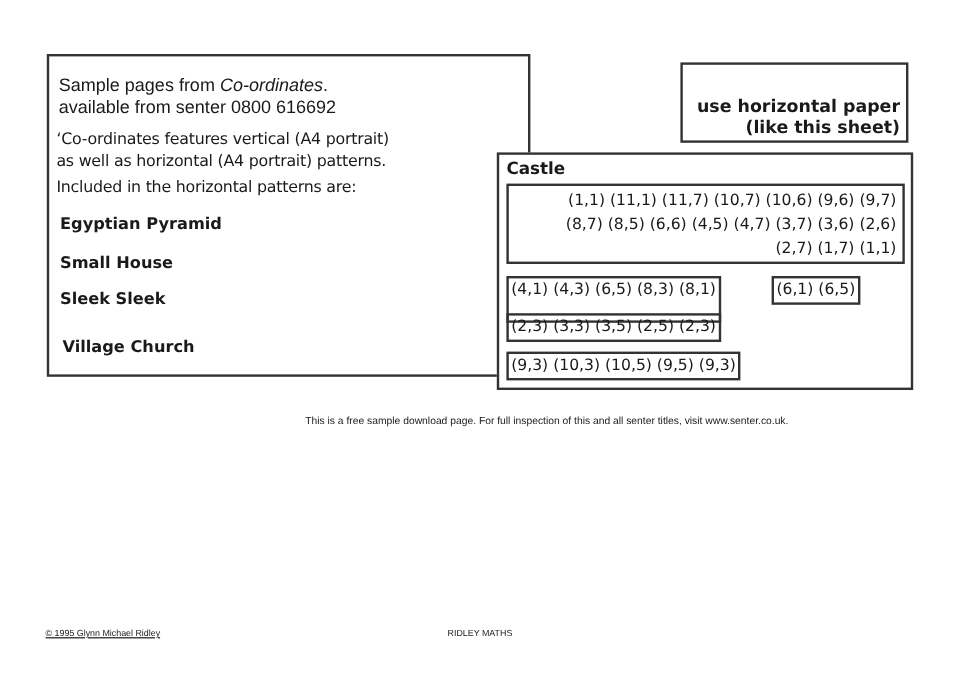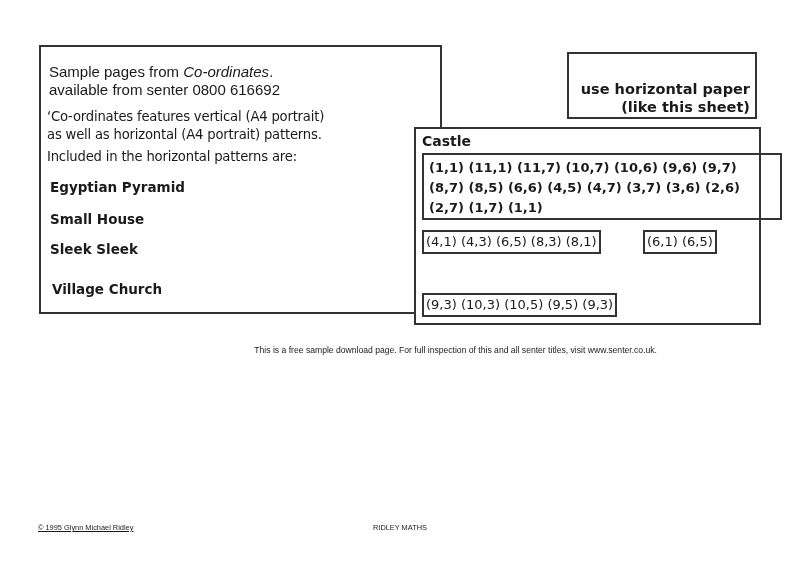--- a/index.html
+++ b/index.html
@@ -1,36 +1,36 @@
 <!DOCTYPE html>
 <html><head>
 <meta charset="utf-8">
 <style>
   html, body { margin: 0; padding: 0; background: #ffffff; }
   body { width: 800px; height: 566px; position: relative; overflow: hidden; color: #1a1a1a; }
   .box { position: absolute; border: 2px solid #333333; box-sizing: border-box; background: #fff; }
   .info-box { left: 39px; top: 45px; width: 403px; height: 269px; }
   .sans { font-family: "Liberation Sans", sans-serif; }
-  .hand { font-family: "DejaVu Sans", sans-serif; }
+  .hand { font-family: "DejaVu Sans", sans-serif; text-align: right; }
   .abs { position: absolute; white-space: nowrap; }
   .line1 { left: 8px; top: 16px; font-size: 15px; }
   .line2 { left: 8px; top: 34px; font-size: 15px; }
   .line3 { left: 6px; top: 62px; font-size: 13.2px; letter-spacing: -0.2px; }
   .line4 { left: 6px; top: 80px; font-size: 13.2px; letter-spacing: -0.2px; }
   .line5 { left: 6px; top: 102px; font-size: 13.2px; letter-spacing: -0.2px; }
   .pattern { font-weight: bold; font-size: 13.5px; left: 9px; }
   .title-box { left: 567px; top: 52px; width: 190px; height: 67px; border-width: 2px; }
   .title-main { right: 5px; top: 2px; font-size: 21px; font-weight: bold; font-style: italic; letter-spacing: -0.5px; font-family: "DejaVu Sans", sans-serif; }
   .title-sub1 { right: 5px; top: 27px; font-size: 14.5px; font-weight: bold; }
   .title-sub2 { right: 5px; top: 45px; font-size: 14.5px; font-weight: bold; }
   .castle-box { left: 414px; top: 127px; width: 347px; height: 198px; }
   .castle-title { left: 6px; top: 4px; font-size: 14px; font-weight: bold; }
   .coord-box { position: absolute; border: 2px solid #333333; box-sizing: border-box; font-size: 13px; padding: 0 2px; white-space: nowrap; }
-  .cb-main { left: 6px; top: 24px; width: 360px; height: 67px; padding: 3px 5px; line-height: 20px; font-weight: bold; }
-  .cb-a { left: 6px; top: 101px; height: 24px; line-height: 20px; }
+  .cb-main { left: 6px; top: 24px; width: 332px; height: 67px; padding: 3px 5px; line-height: 20px; }
+  .cb-a { left: 6px; top: 101px; height: 39px; line-height: 20px; }
   .cb-b { left: 227px; top: 101px; height: 24px; line-height: 20px; }
   .cb-c { left: 6px; top: 132px; height: 24px; line-height: 20px; }
   .cb-d { left: 6px; top: 164px; height: 24px; line-height: 20px; }
   .notice { left: 0; width: 657px; top: 345px; text-align: right; font-size: 8.6px; }
   .footer-left { left: 38px; top: 523px; font-size: 7.4px; text-decoration: underline; }
   .footer-right { left: 373px; top: 523px; font-size: 7.4px; }
 </style>
 </head>
 <body>
 
@@ -53,19 +53,20 @@
 
 <div class="box castle-box">
   <div class="abs hand castle-title">Castle</div>
   <div class="coord-box hand cb-main">
     <div>(1,1) (11,1) (11,7) (10,7) (10,6) (9,6) (9,7)</div>
     <div>(8,7) (8,5) (6,6) (4,5) (4,7) (3,7) (3,6) (2,6)</div>
     <div>(2,7) (1,7) (1,1)</div>
   </div>
   <div class="coord-box hand cb-a">(4,1) (4,3) (6,5) (8,3) (8,1)</div>
   <div class="coord-box hand cb-b">(6,1) (6,5)</div>
+  <div class="coord-box hand cb-c">(2,3) (3,3) (3,5) (2,5) (2,3)</div>
   <div class="coord-box hand cb-d">(9,3) (10,3) (10,5) (9,5) (9,3)</div>
 </div>
 
 <div class="abs sans notice">This is a free sample download page.  For full inspection of this and all senter titles, visit www.senter.co.uk.</div>
 
 <div class="abs sans footer-left">©  1995 Glynn Michael Ridley</div>
 <div class="abs sans footer-right">RIDLEY MATHS</div>
 
 </body></html>

